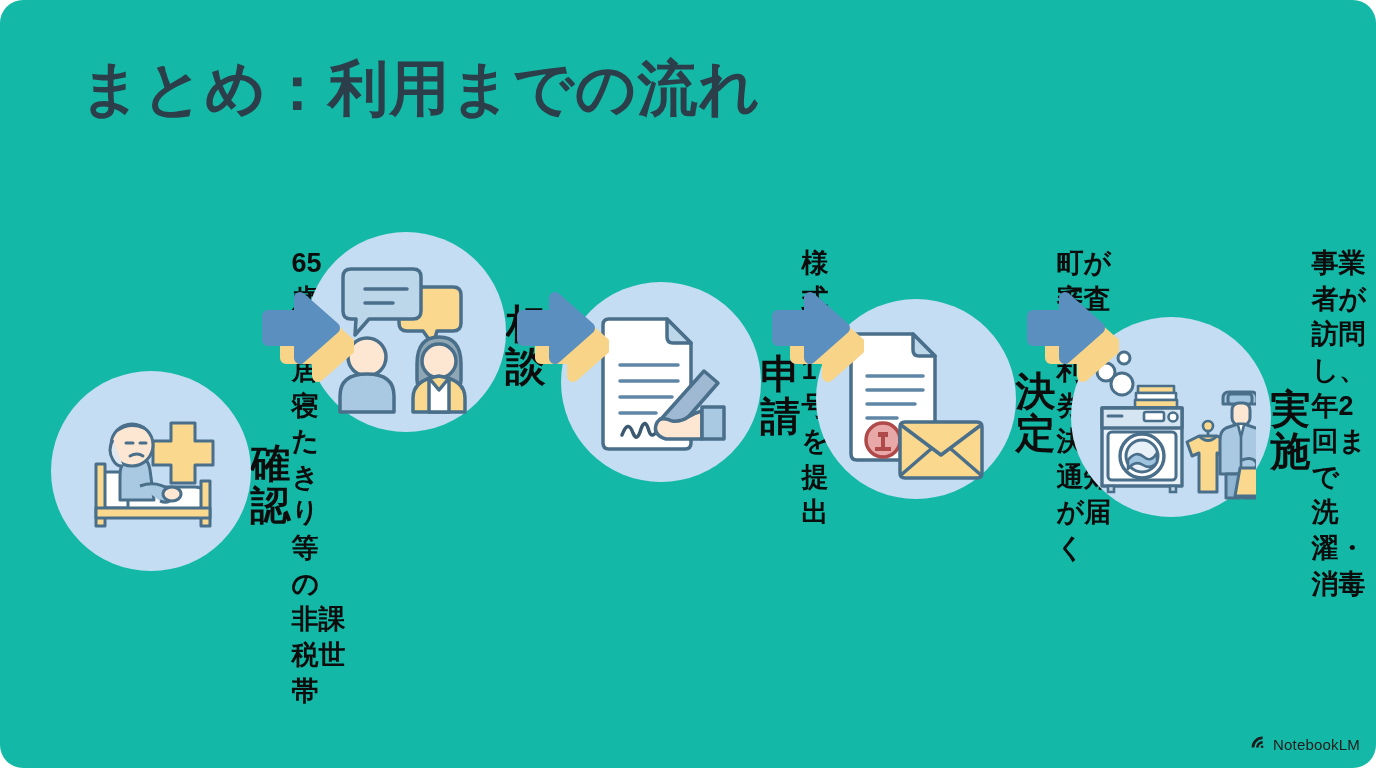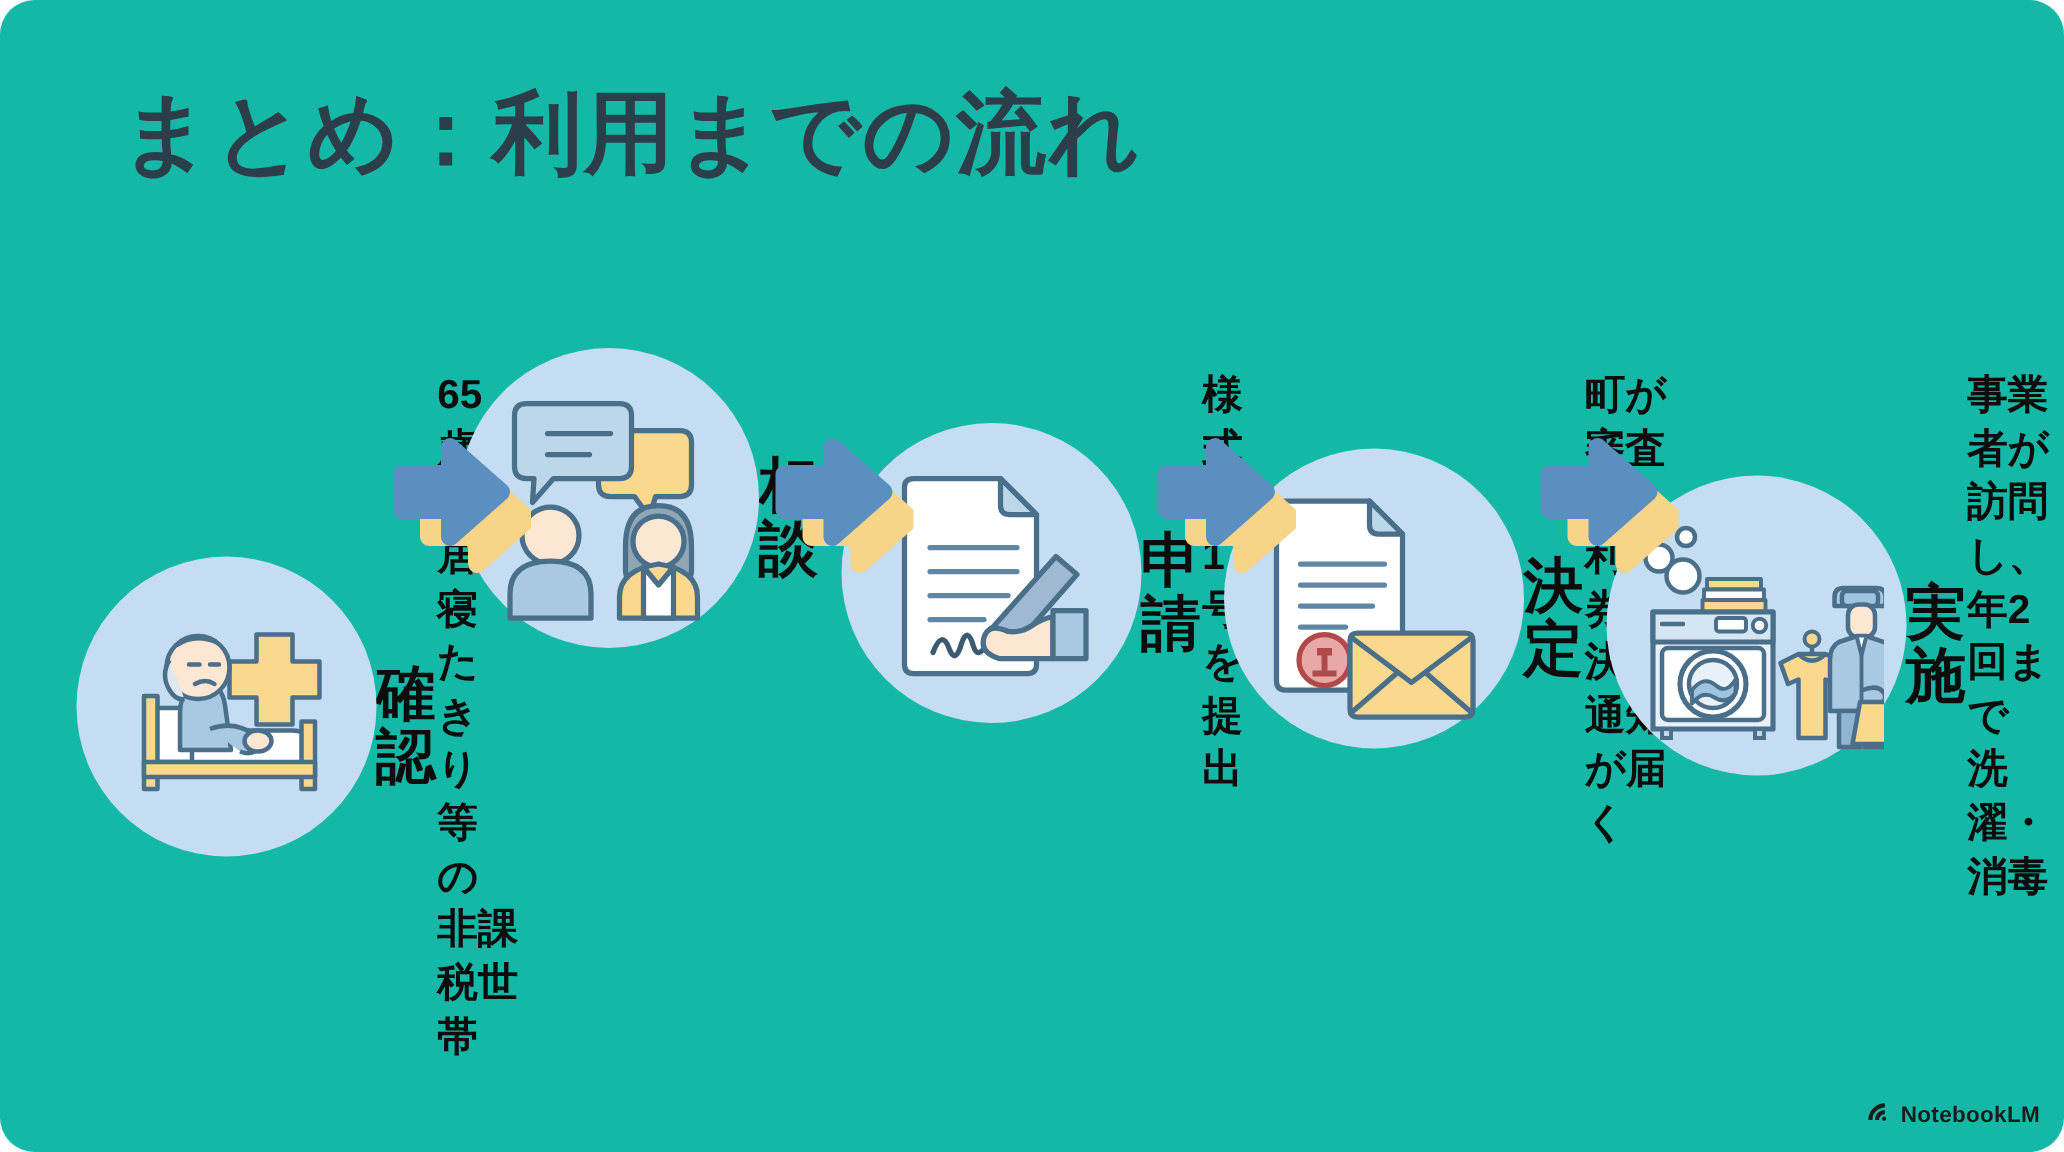--- a/index.html
+++ b/index.html
@@ -116,21 +116,21 @@
     position: absolute;
     right: 16px;
     bottom: 14px;
     display: flex;
     align-items: center;
     gap: 7px;
     color: #1c1c1c;
     font-size: 15px;
     letter-spacing: 0.2px;
   }
-  #watermark .wm-label { font-weight: 700; }
+  #watermark .wm-label { font-weight: 400; }
 </style>
 </head>
 <body>
 
 <div id="slide">
 
   <div id="title">まとめ：利用までの流れ</div>
 
   <div id="flow">
 

